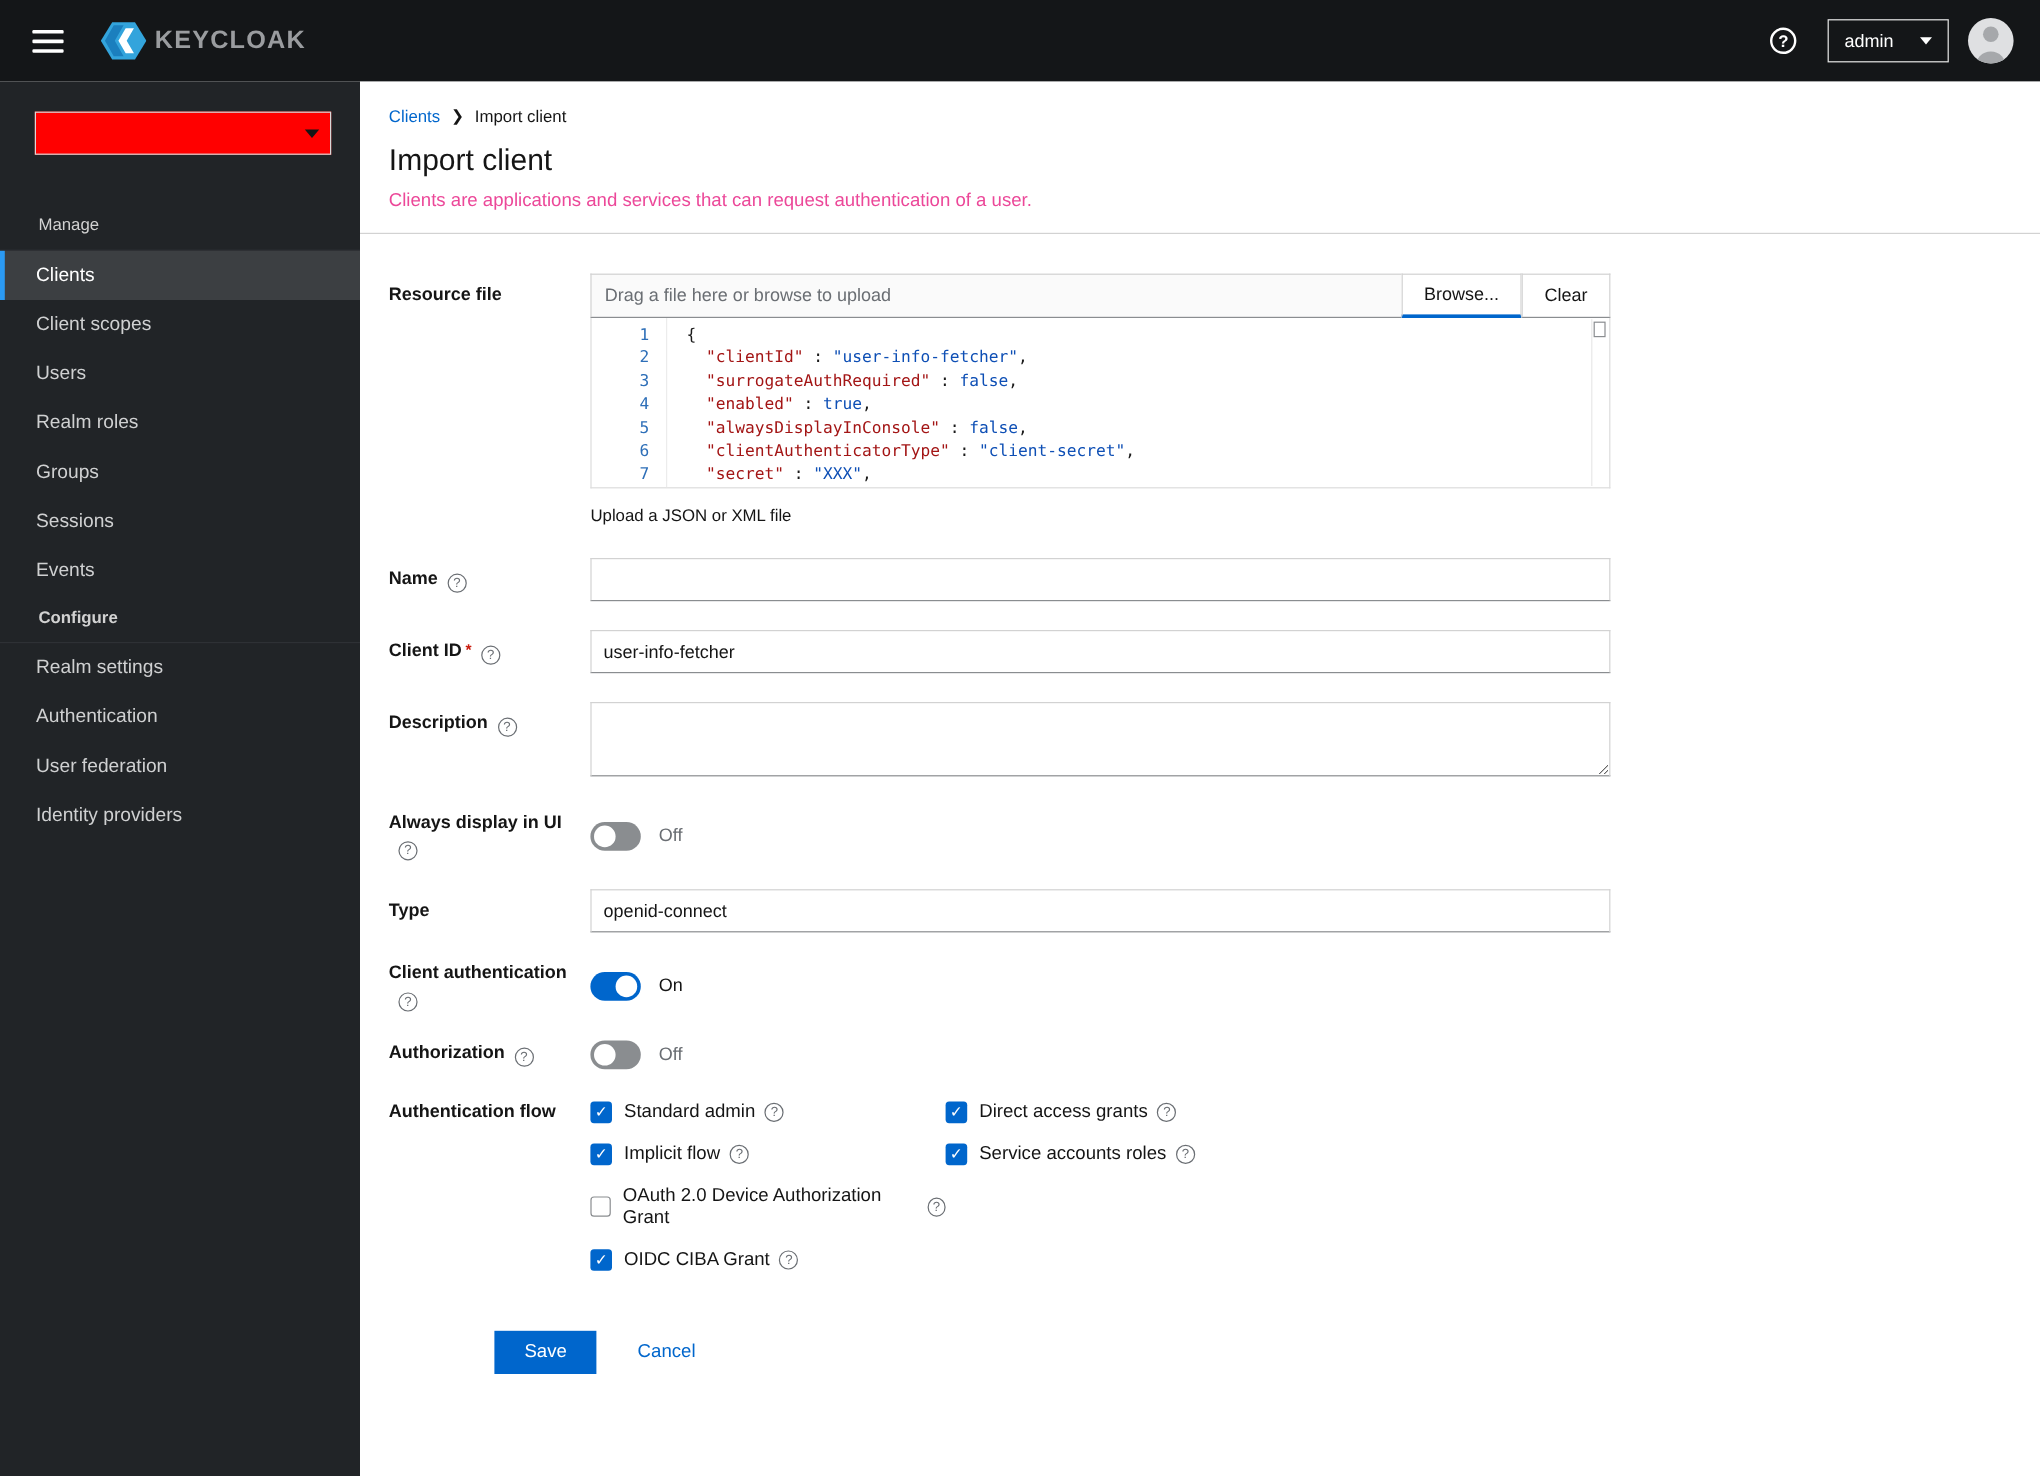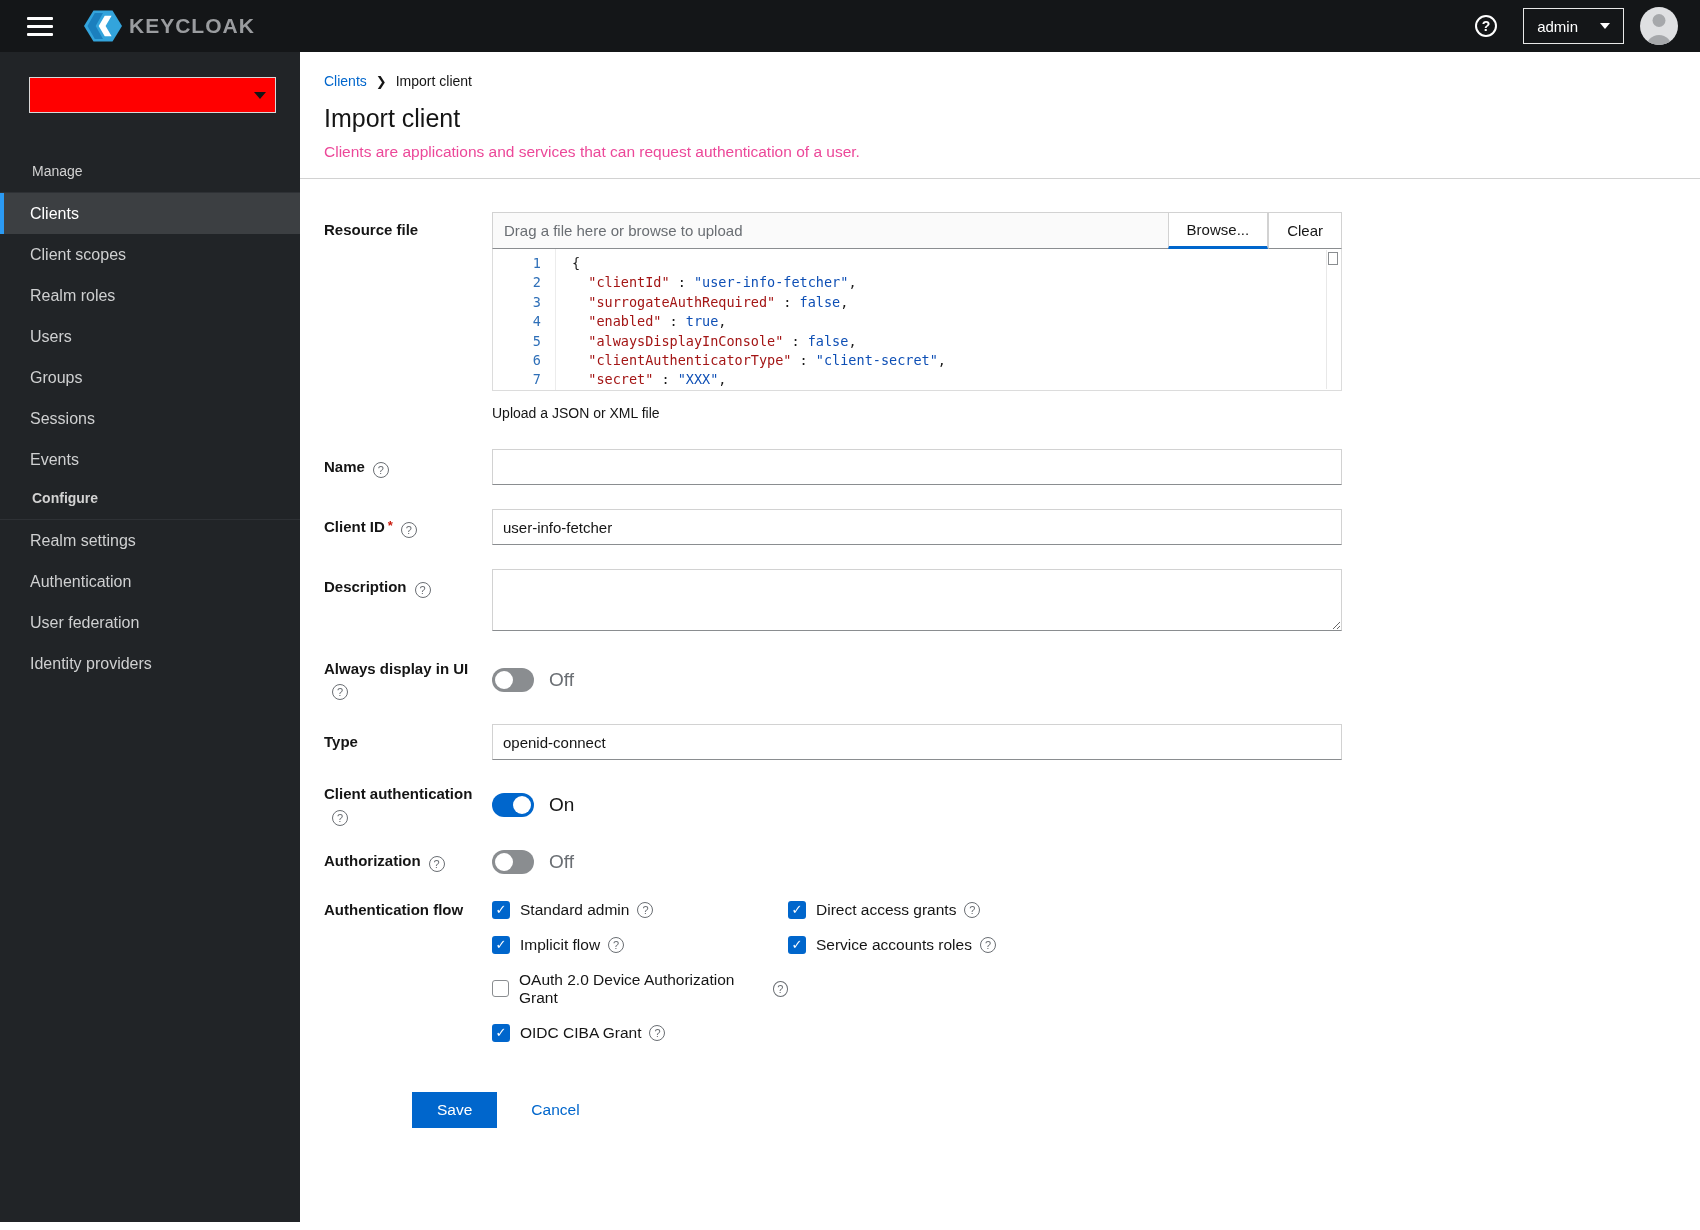--- a/index.html
+++ b/index.html
@@ -4,21 +4,21 @@
 <style>
   * { box-sizing: border-box; }
   html,body { margin:0; padding:0; }
   body {
     width:1700px; height:1230px; overflow:hidden; background:#fff;
     font-family:"Liberation Sans","DejaVu Sans",sans-serif; color:#151515;
   }
 
   
   .topbar {
-    height:52px; background:#141618; display:flex; align-items:center;
+    height:68px; background:#141618; display:flex; align-items:center;
   }
   .hamburger { margin-left:27px; width:26px; display:flex; flex-direction:column; gap:5px; cursor:pointer; }
   .hamburger span { display:block; height:3px; background:#fff; border-radius:1px; }
   .brand { display:flex; align-items:center; gap:7px; margin-left:31px; }
   .brand-text { font-size:21px; font-weight:bold; letter-spacing:1px; color:#9a9c9f; }
   .topbar-spacer { flex:1; }
   .top-help {
     width:22px; height:22px; border:2px solid #fff; border-radius:50%;
     color:#fff; font-size:14px; font-weight:bold; text-align:center; line-height:19px;
     margin-right:26px; cursor:pointer;
@@ -120,21 +120,21 @@
 
   
   .switch-wrap { display:flex; align-items:center; }
   .switch {
     position:relative; display:inline-block; width:42px; height:24px; border-radius:12px;
     background:#8a8d90; cursor:pointer; flex:0 0 42px;
   }
   .switch .knob { position:absolute; top:3px; left:3px; width:18px; height:18px; border-radius:50%; background:#fff; }
   .switch.on { background:#0066cc; }
   .switch.on .knob { left:auto; right:3px; }
-  .switch-label { margin-left:15px; font-size:19px; color:#151515; }
+  .switch-label { margin-left:15px; font-size:15px; color:#151515; }
   .switch-wrap.is-off .switch-label { color:#6a6e73; }
 
   
   .cb-grid { display:grid; grid-template-columns:296px max-content; row-gap:17px; margin-top:3px; }
   .cb-item { display:flex; align-items:center; font-size:15.5px; cursor:pointer; }
   .cb-item:nth-child(5), .cb-item:nth-child(6) { grid-column:1; }
   .checkbox {
     width:18px; height:18px; border-radius:3px; margin-right:10px; flex:0 0 18px;
     text-align:center; line-height:18px; font-size:13px; font-weight:bold; color:#fff;
   }
@@ -182,22 +182,22 @@
 
   <nav class="sidebar">
     <div class="realm-select">
       <span class="realm-caret"></span>
     </div>
     <div>
         <div class="nav-section-title">Manage</div>
         <ul class="nav-list">
           <li class="nav-item active">Clients</li>
           <li class="nav-item">Client scopes</li>
+          <li class="nav-item">Users</li>
           <li class="nav-item">Realm roles</li>
-          <li class="nav-item">Users</li>
           <li class="nav-item">Groups</li>
           <li class="nav-item">Sessions</li>
           <li class="nav-item">Events</li>
         </ul>
         <div class="nav-section-title second">Configure</div>
         <ul class="nav-list">
           <li class="nav-item">Realm settings</li>
           <li class="nav-item">Authentication</li>
           <li class="nav-item">User federation</li>
           <li class="nav-item">Identity providers</li>

